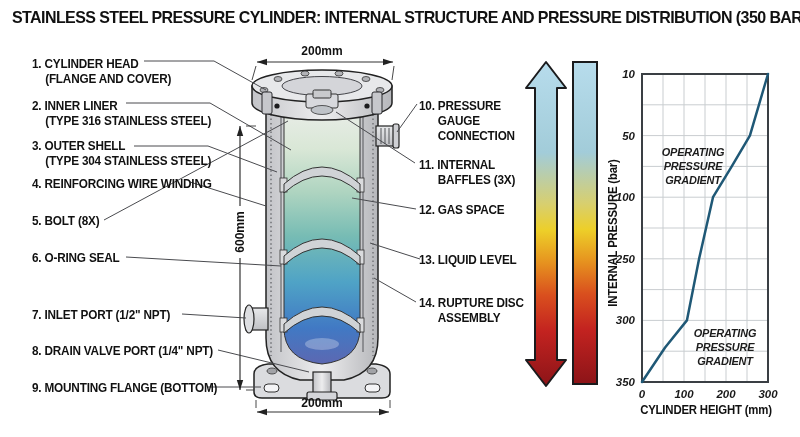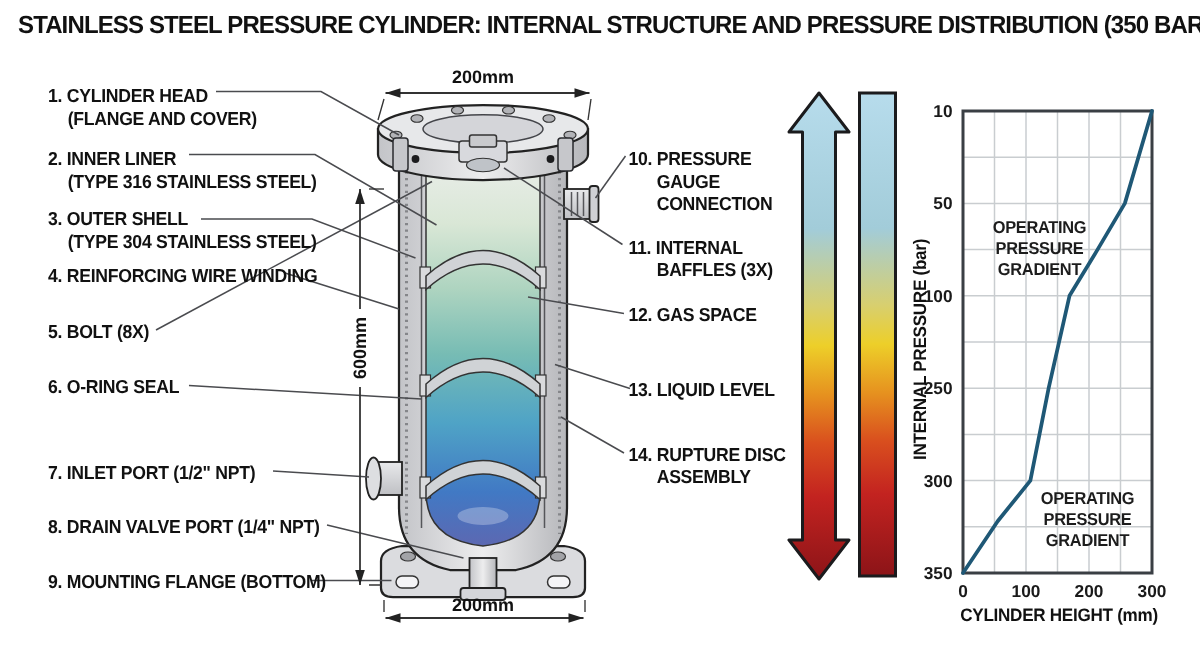--- a/index.html
+++ b/index.html
@@ -7,21 +7,21 @@
          font-family:"Liberation Sans",sans-serif;}
   #art{position:absolute;left:0;top:0;}
   .title{position:absolute;left:0;right:0;top:8px;text-align:center;
          font-size:16.5px;font-weight:700;color:#111;letter-spacing:-0.6px;
          white-space:nowrap;transform:scaleX(0.97);}
   .lbl{position:absolute;font-size:12.5px;font-weight:700;color:#111;
        letter-spacing:-0.2px;line-height:1.18;white-space:pre-line;
        transform:scaleX(0.94);transform-origin:0 0;}
   .hang-l{padding-left:14px;text-indent:-14px;}
   .hang-r{padding-left:20px;text-indent:-20px;}
-  .chart{position:absolute;}
+  .chart{position:absolute;font-style:italic;}
   .ann{position:absolute;width:84px;text-align:center;font-size:11.5px;font-weight:700;
        color:#1c1c1c;letter-spacing:-0.2px;line-height:1.22;white-space:pre-line;
        transform:scaleX(0.95);}
   .axis-title{position:absolute;font-size:12px;font-weight:700;color:#111;
        letter-spacing:-0.2px;white-space:nowrap;}
   .tick{font-family:"Liberation Sans",sans-serif;font-size:11.5px;font-weight:700;fill:#1a1a1a;}
   .dim{font-family:"Liberation Sans",sans-serif;font-size:12px;font-weight:700;fill:#111;}
 </style>
 </head>
 <body>

